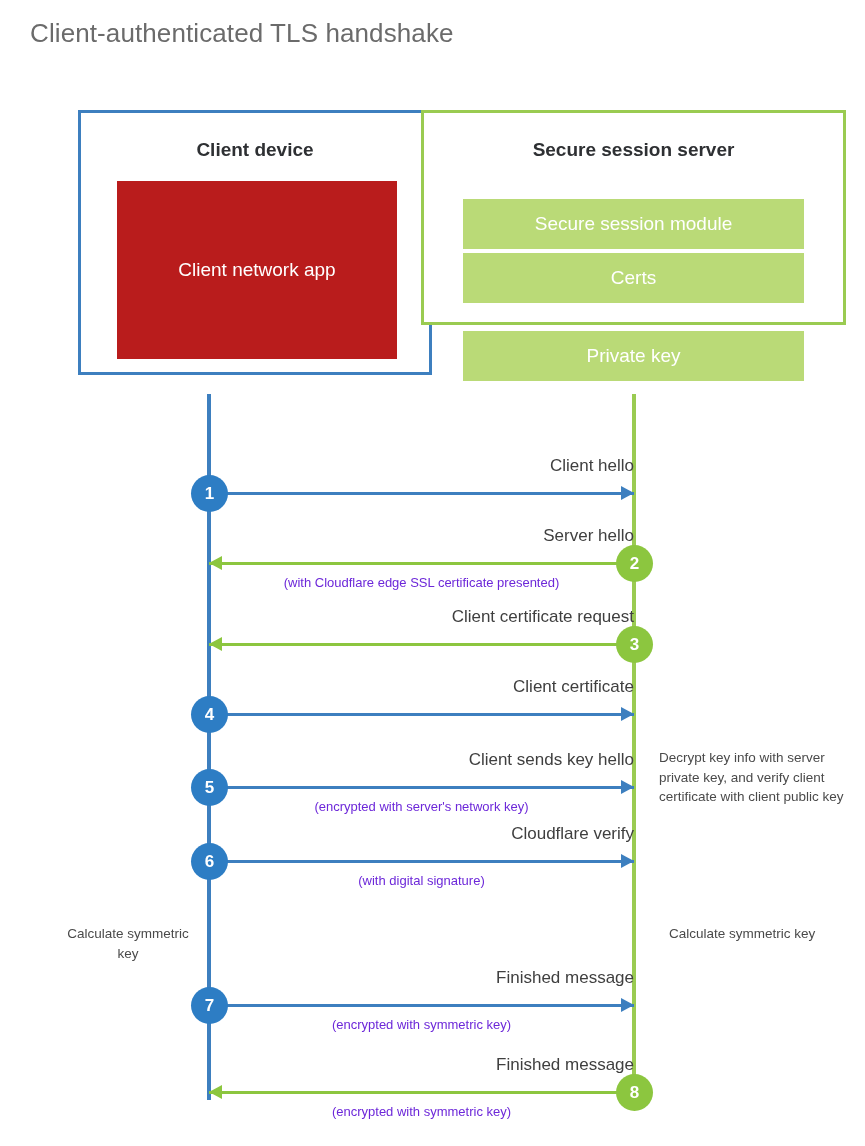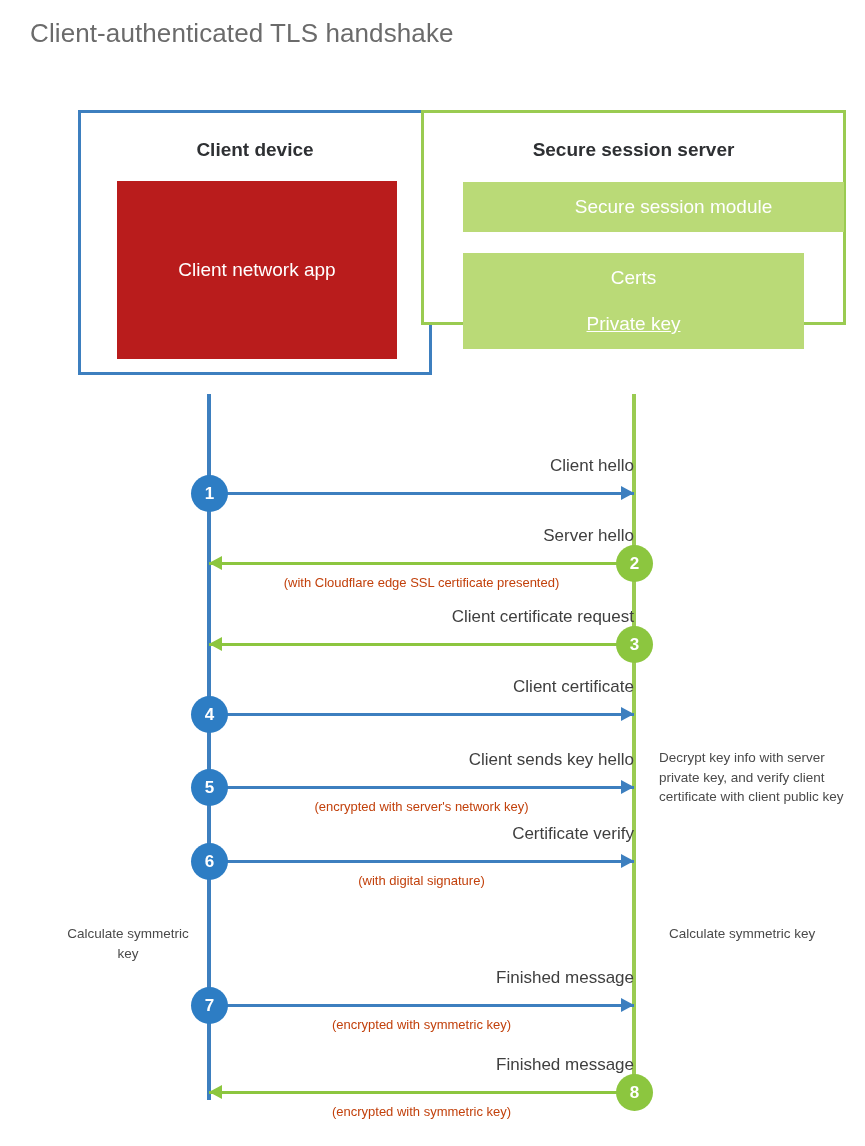--- a/index.html
+++ b/index.html
@@ -80,23 +80,23 @@
     left: 39px;
     width: 341px;
     height: 50px;
     background: #bada77;
     color: #ffffff;
     font-size: 19px;
     display: flex;
     align-items: center;
     justify-content: center;
   }
-  #server-bar-0 { top: 69px; padding-left: 40px; }
+  #server-bar-0 { top: 86px; }
   #server-bar-1 { top: 140px; }
-  #server-bar-2 { top: 186px; text-decoration: underline; }
+  #server-bar-2 { top: 218px; }
 
   
   .lifeline {
     position: absolute;
     width: 4px;
     top: 394px;
   }
   #client-lifeline {
     left: 207px;
     background: #3d7fbf;
@@ -169,21 +169,21 @@
     color: #3f3f3f;
     top: -37px;
     white-space: nowrap;
   }
   .step-sublabel {
     position: absolute;
     left: 209px;
     width: 425px;
     text-align: center;
     font-size: 13px;
-    color: #c2410c;
+    color: #6d28d9;
     top: 12px;
     white-space: nowrap;
   }
 
   
   .side-note {
     position: absolute;
     font-size: 13.5px;
     line-height: 1.45;
     color: #4a4a4a;
@@ -257,21 +257,21 @@
       <div class="arrow-line arrow-blue" style="left: 209px; width: 425px;"></div>
       <div class="arrow-head head-right-blue" style="left: 621px;"></div>
       <div class="step-circle circle-client">5</div>
       <div class="step-label">Client sends key hello</div>
       <div class="step-sublabel">(encrypted with server's network key)</div>
     </div>
     <div class="step" style="top: 861px;">
       <div class="arrow-line arrow-blue" style="left: 209px; width: 425px;"></div>
       <div class="arrow-head head-right-blue" style="left: 621px;"></div>
       <div class="step-circle circle-client">6</div>
-      <div class="step-label">Certificate verify</div>
+      <div class="step-label">Cloudflare verify</div>
       <div class="step-sublabel">(with digital signature)</div>
     </div>
     <div class="step" style="top: 1005px;">
       <div class="arrow-line arrow-blue" style="left: 209px; width: 425px;"></div>
       <div class="arrow-head head-right-blue" style="left: 621px;"></div>
       <div class="step-circle circle-client">7</div>
       <div class="step-label">Finished message</div>
       <div class="step-sublabel">(encrypted with symmetric key)</div>
     </div>
     <div class="step" style="top: 1092px;">

